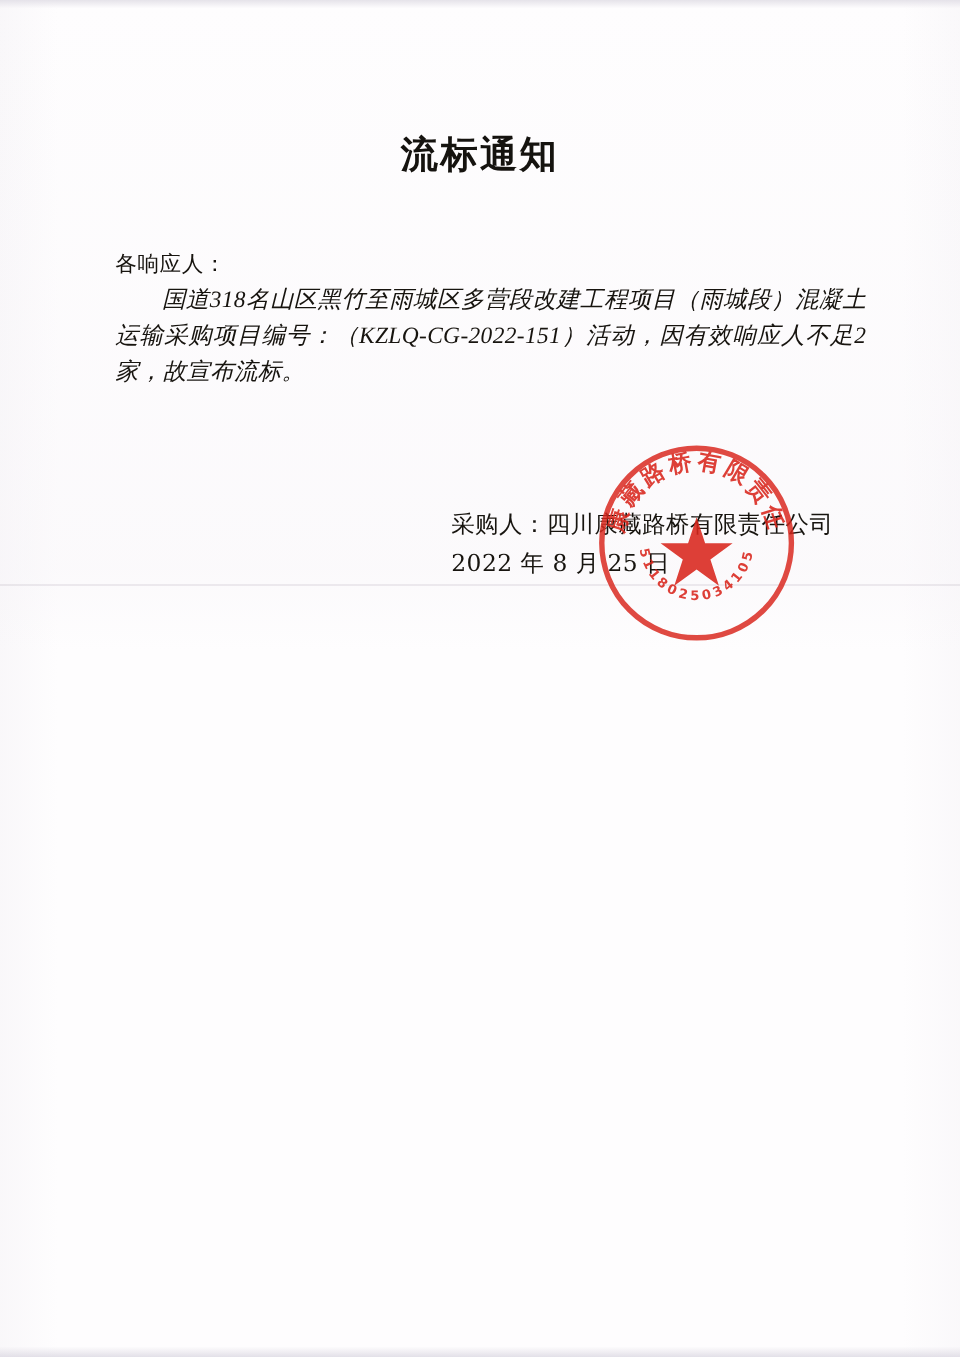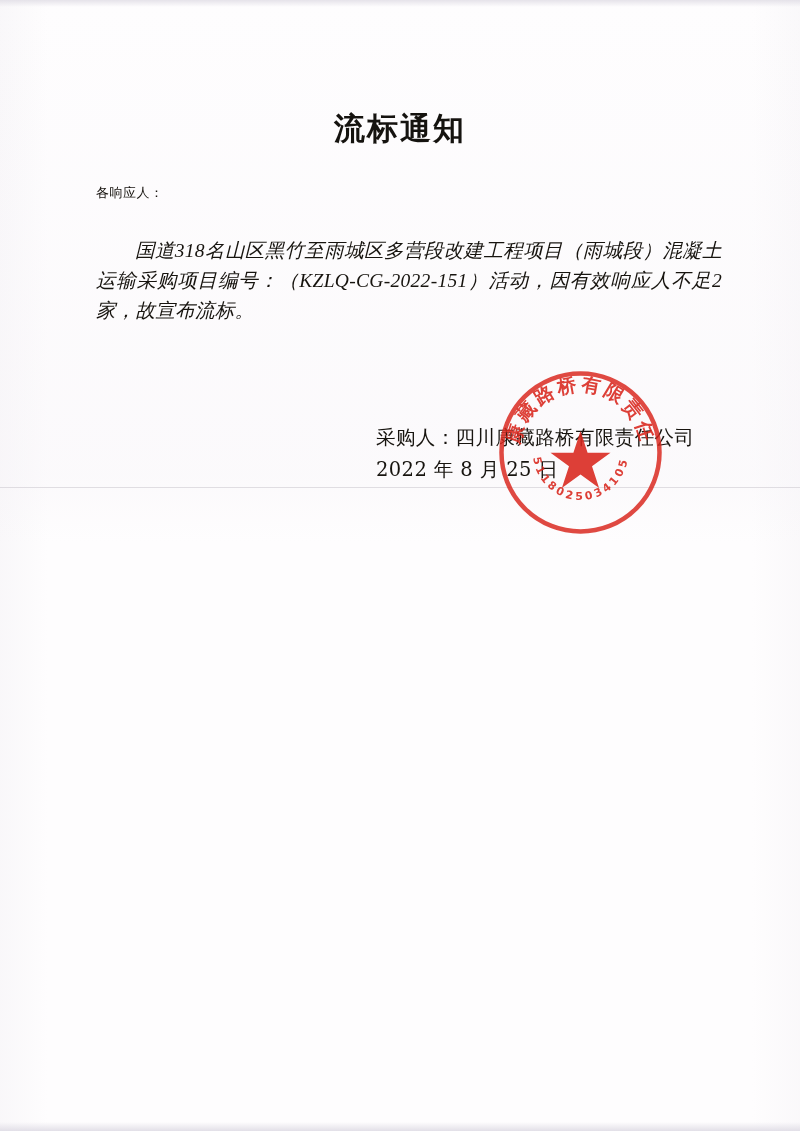--- a/index.html
+++ b/index.html
@@ -61,23 +61,23 @@
     width: 800px;
     text-align: center;
     font-family: "DejaVu Serif", "Liberation Serif", serif;
     font-size: 31px;
     font-weight: bold;
     letter-spacing: 2px;
     color: #15130f;
   }
   .salutation {
     position: absolute;
-    top: 184px;
+    top: 208px;
     left: 96px;
-    font-size: 13px;
+    font-size: 18px;
     color: #17140f;
     letter-spacing: 0.5px;
   }
   .body-text {
     position: absolute;
     top: 236px;
     left: 96px;
     width: 626px;
     font-size: 19.5px;
     line-height: 30px;

